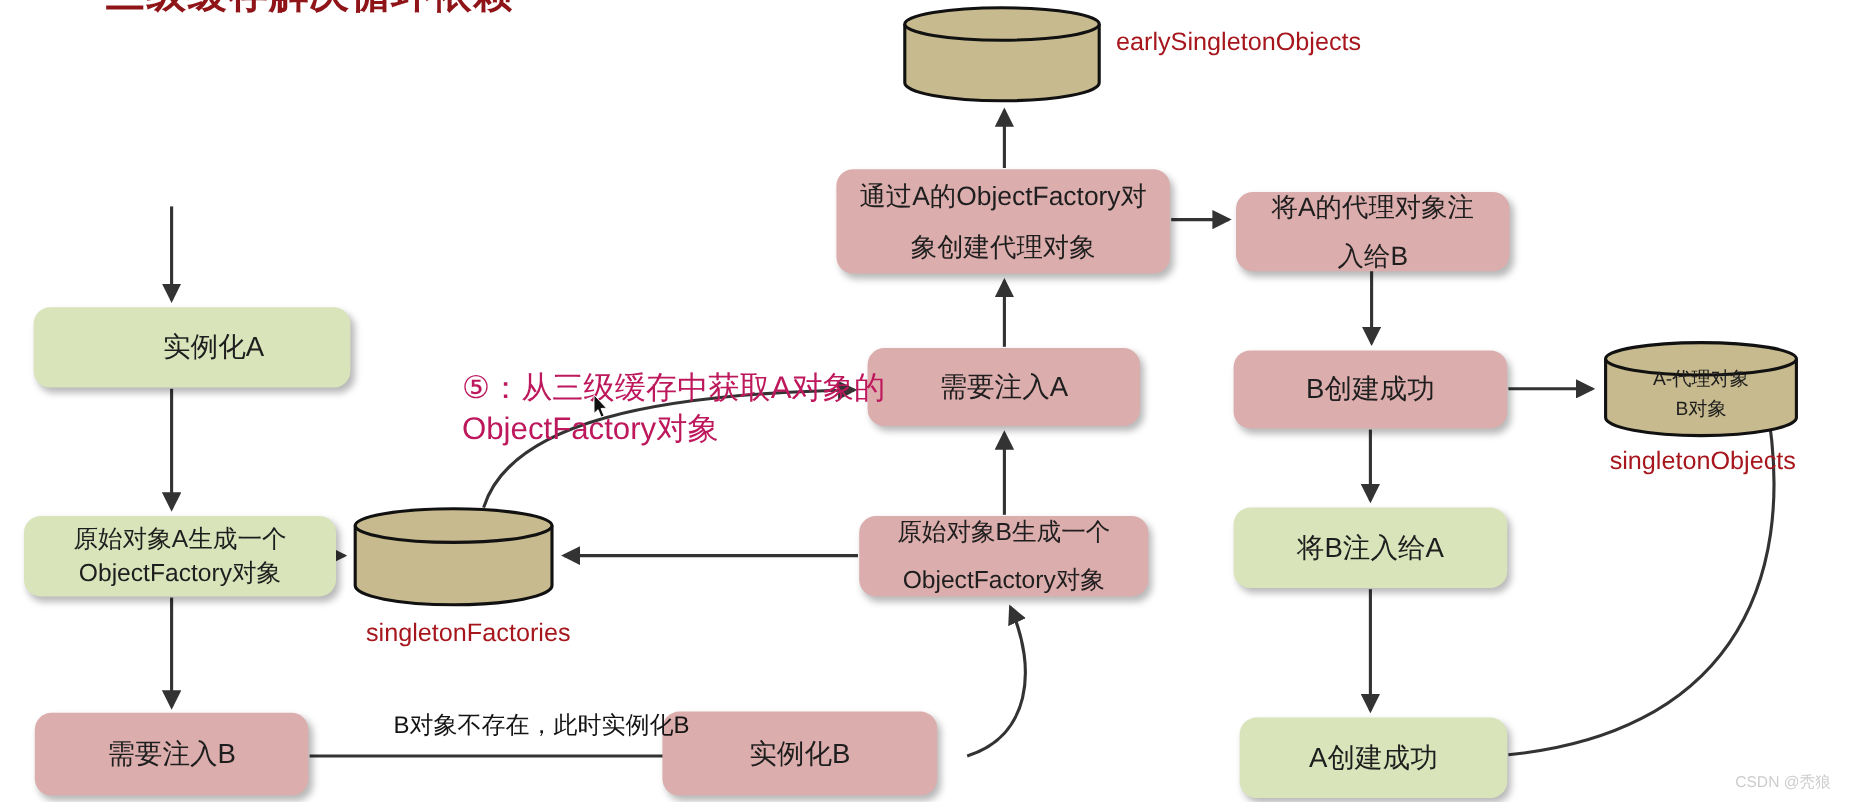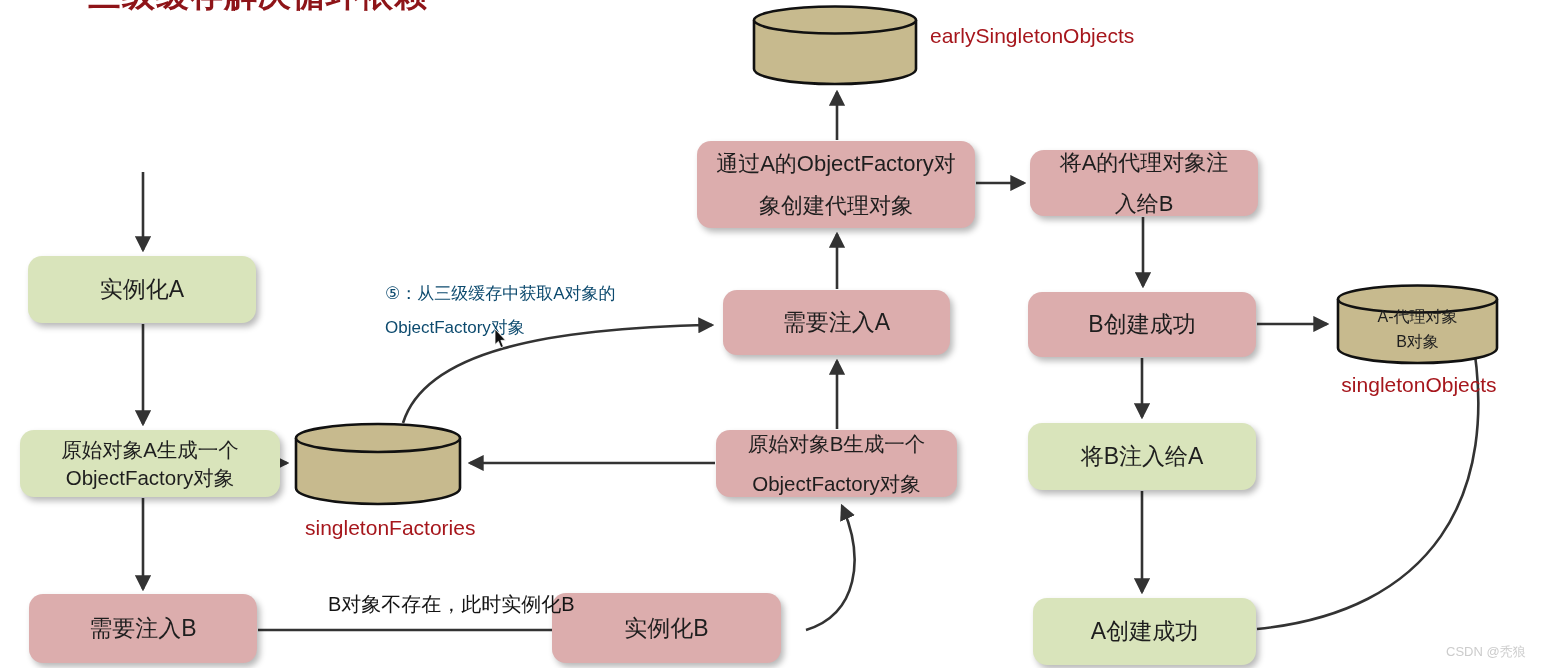--- a/index.html
+++ b/index.html
@@ -22,21 +22,21 @@
   .fs3{font-size:22px;}
   .cyl{position:absolute;}
   .cyl svg{display:block;}
   .cyl-text{
     position:absolute;left:0;top:0;width:100%;height:100%;
     display:flex;flex-direction:column;align-items:center;justify-content:center;
     padding-top:10px;box-sizing:border-box;
     font-size:16px;color:#1e1e1e;line-height:1.55;
   }
   .redlabel{position:absolute;color:#a6161c;font-size:21px;white-space:nowrap;}
-  .rednote{position:absolute;color:#0c4a6e;font-size:17px;white-space:nowrap;}
+  .rednote{position:absolute;color:#be185d;font-size:26px;white-space:nowrap;margin-top:24px;}
   .edgelabel{position:absolute;color:#141414;font-size:20px;white-space:nowrap;margin-left:45px;}
   .watermark{position:absolute;color:#cccccc;font-size:13px;white-space:nowrap;}
   .title-clip{position:absolute;left:88px;top:0;width:360px;height:13px;overflow:hidden;}
   .title-clip span{
     position:absolute;left:0;top:-27px;font-size:33px;font-weight:bold;color:#8e1418;
     white-space:nowrap;letter-spacing:1px;
   }
   .cursor{position:absolute;}
 </style>
 </head>
@@ -94,21 +94,21 @@
     <path d="M4,17 L4,66 A79.5,15 0 0 0 163,66 L163,17" fill="#c7ba8e" stroke="#111" stroke-width="2.6"></path>
     <ellipse cx="83.5" cy="17" rx="79.5" ry="13.5" fill="#c7ba8e" stroke="#111" stroke-width="2.6"></ellipse>
   </svg>
   <div class="cyl-text">
     <span>A-代理对象</span>
     <span>B对象</span>
   </div>
 </div>
 <div class="redlabel" style="left:1339px;top:373px;width:160px;text-align:center;">singletonObjects</div>
 
-<div class="node green fs1" style="left:28px;top:256px;width:228px;height:67px;">
+<div class="node green fs1" style="left:28px;top:256px;width:228px;height:67px;padding-left:36px;">
   <span>实例化A</span>
 </div>
 
 <div class="node green fs2" style="left:20px;top:430px;width:260px;height:67px;">
   <span>原始对象A生成一个</span>
   <span>ObjectFactory对象</span>
 </div>
 
 <div class="node pink fs1" style="left:29px;top:594px;width:228px;height:69px;">
   <span>需要注入B</span>
@@ -125,21 +125,21 @@
 
 <div class="node pink fs1" style="left:723px;top:290px;width:227px;height:65px;">
   <span>需要注入A</span>
 </div>
 
 <div class="node pink fs3" style="left:697px;top:141px;width:278px;height:87px;">
   <span>通过A的ObjectFactory对</span>
   <span>象创建代理对象</span>
 </div>
 
-<div class="node pink fs3" style="left:1030px;top:150px;width:228px;height:66px;">
+<div class="node pink fs3" style="left:1030px;top:160px;width:228px;height:66px;">
   <span>将A的代理对象注</span>
   <span>入给B</span>
 </div>
 
 <div class="node pink fs1" style="left:1028px;top:292px;width:228px;height:65px;">
   <span>B创建成功</span>
 </div>
 
 <div class="node green fs1" style="left:1028px;top:423px;width:228px;height:67px;">
   <span>将B注入给A</span>

